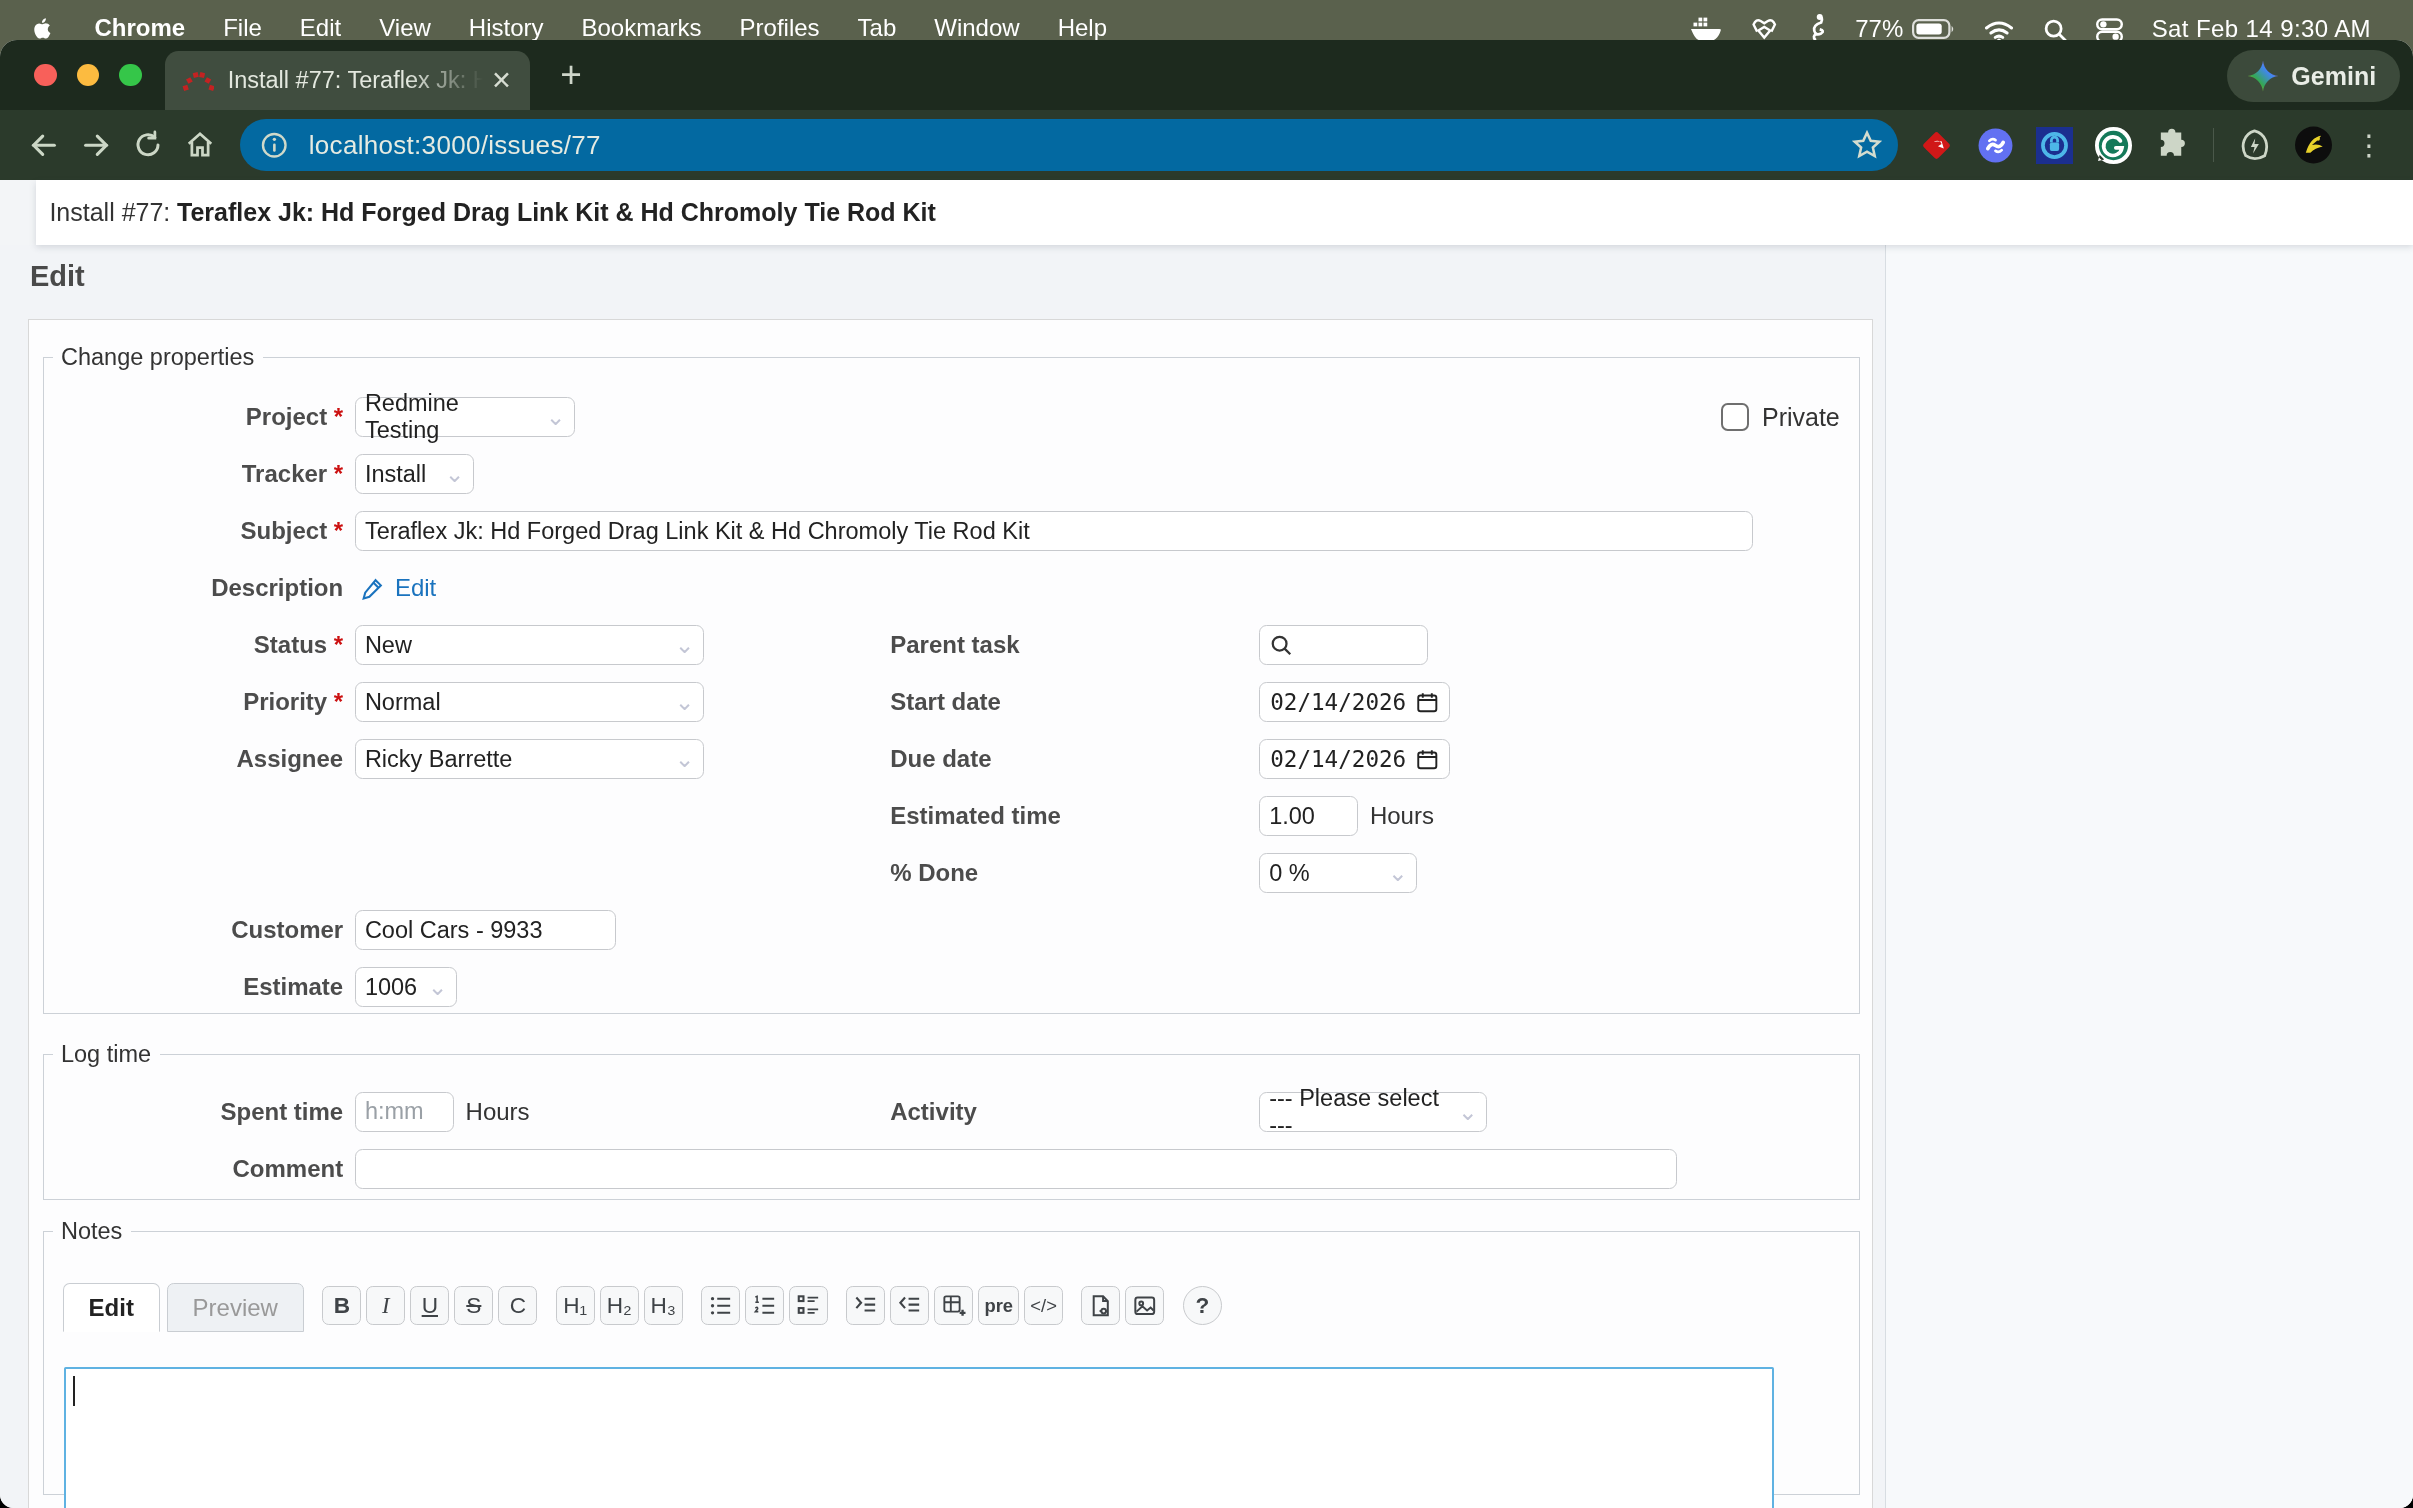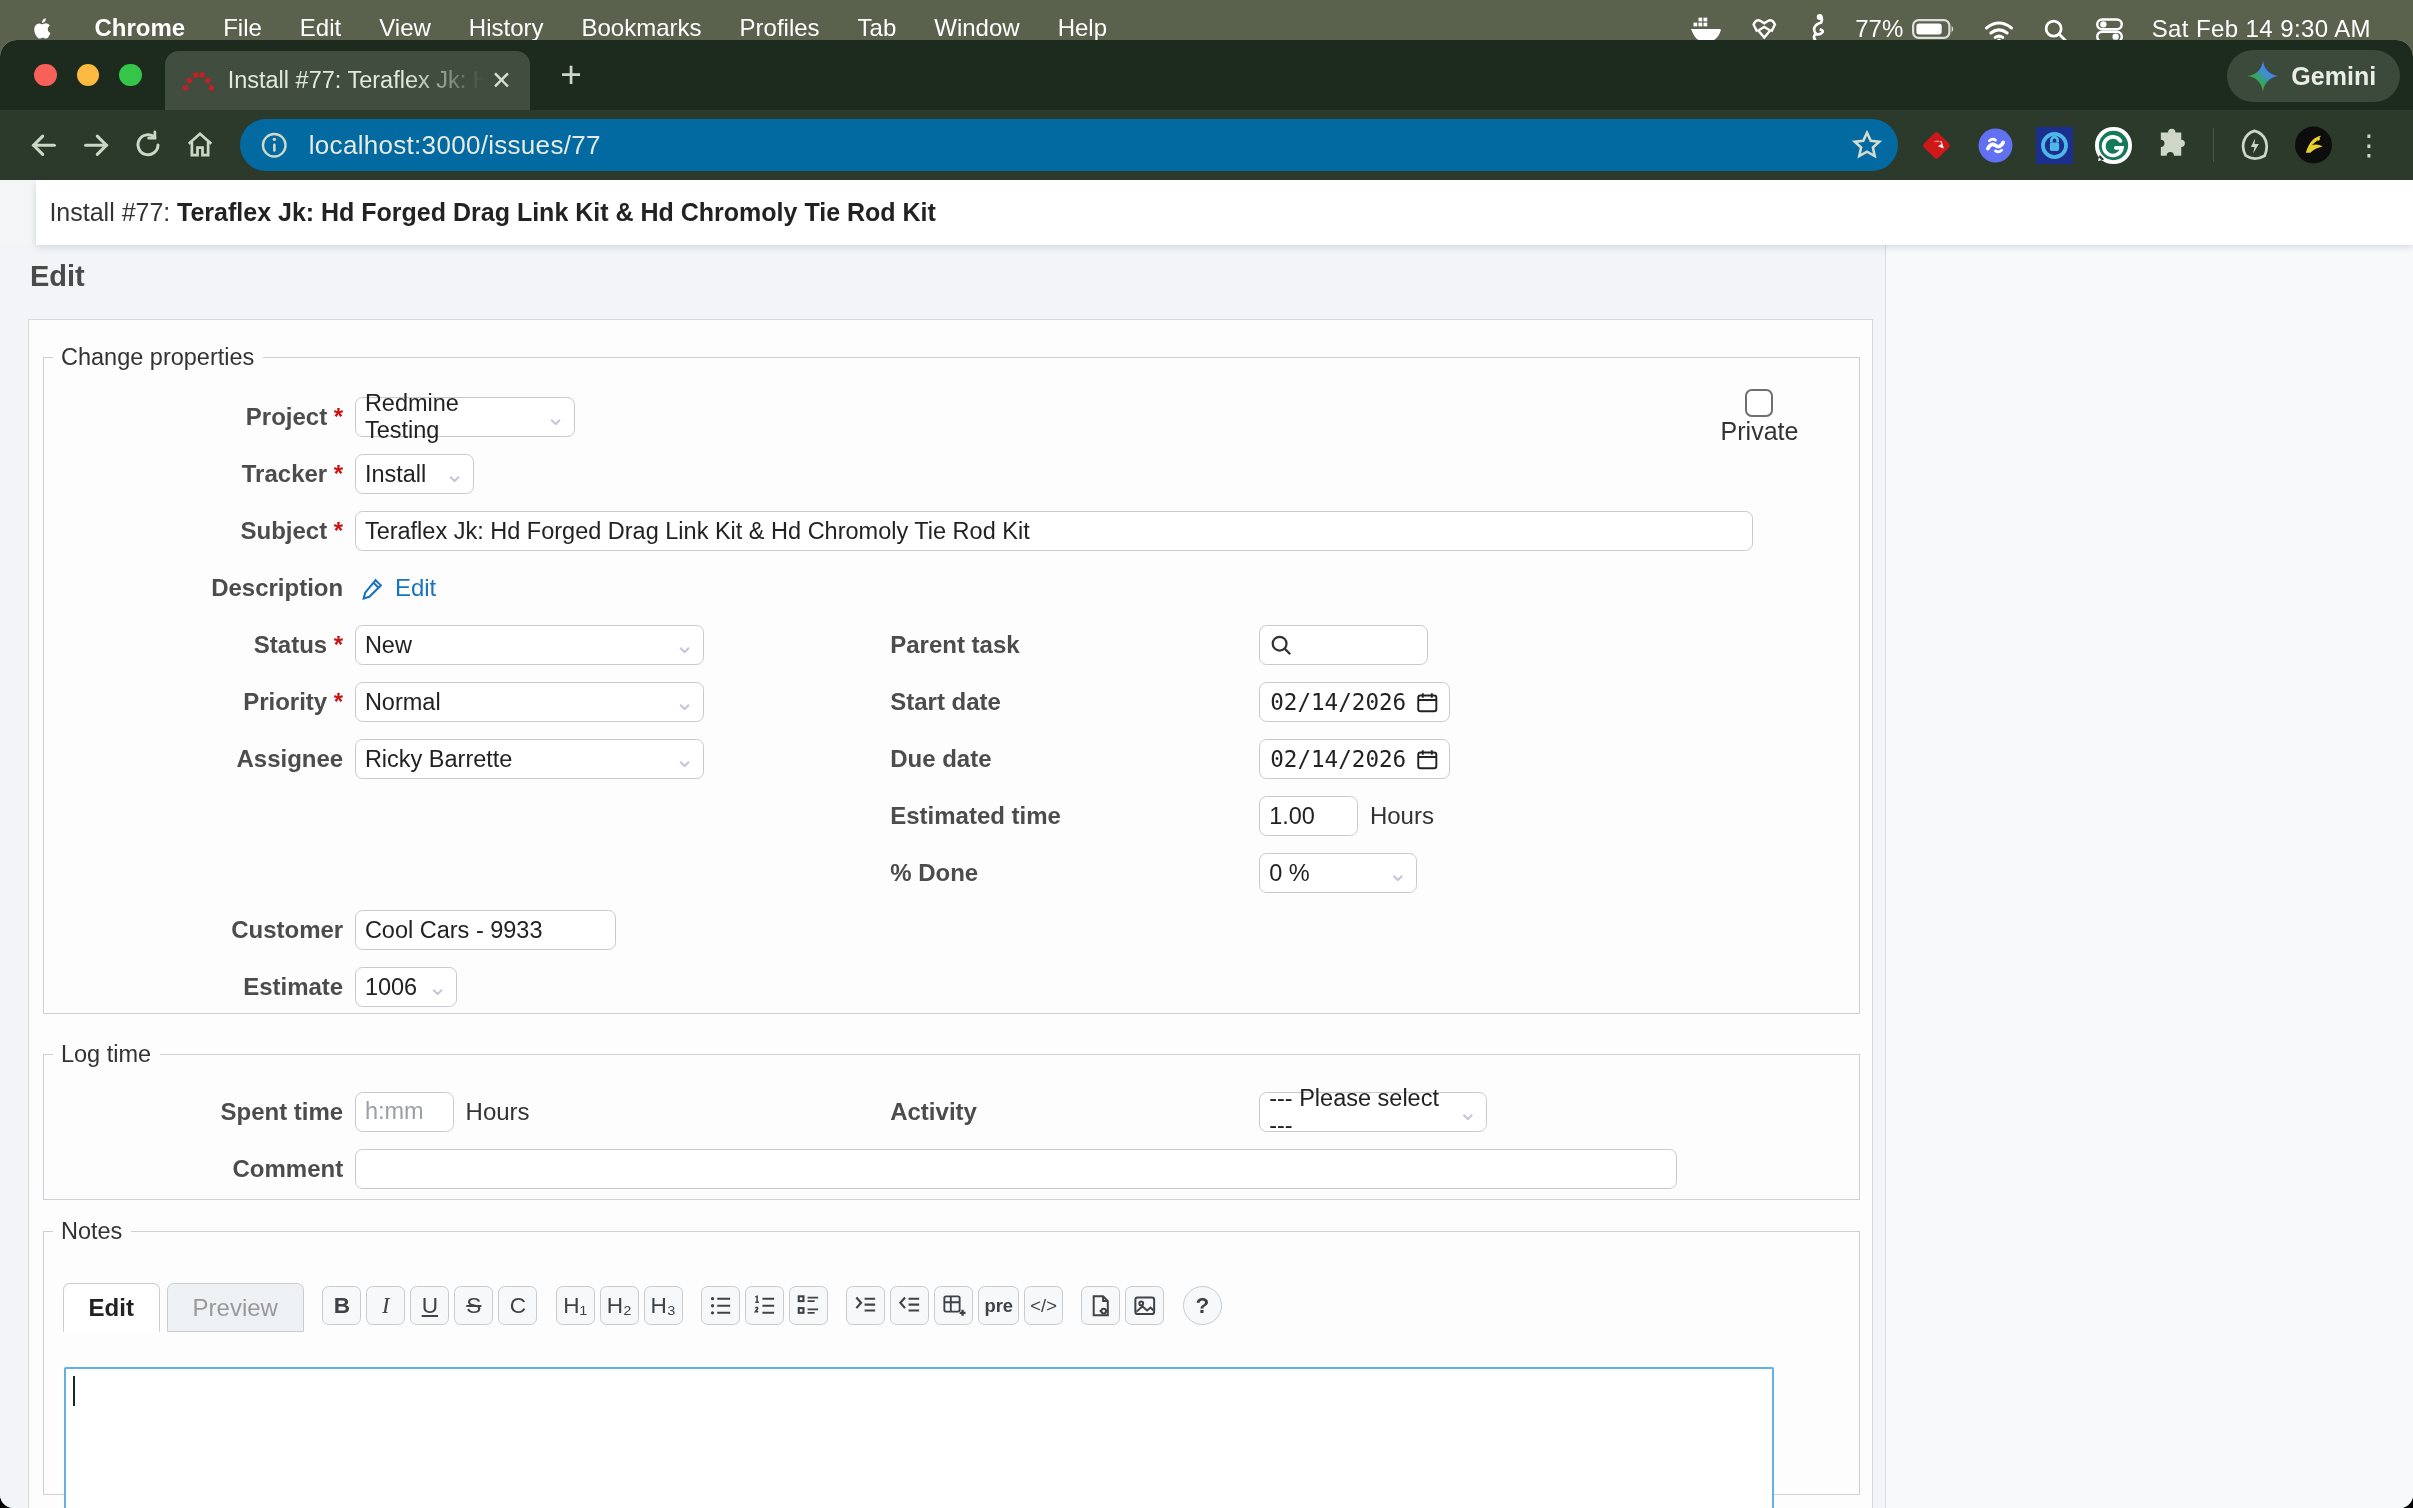--- a/index.html
+++ b/index.html
@@ -74,21 +74,21 @@
   .inp, .sel { height:40px; border:1.7px solid #c7c9cd; border-radius:7.5px; background:#fff;
     font-size:23.5px; color:#222; font-family:inherit; padding:0 9px; }
   .sel { display:flex; align-items:center; position:relative; padding-right:37px; }
   .sel .chev { position:absolute; right:8.4px; color:#c3c6d6; }
   .dateinp { height:40px; border:1.7px solid #c7c9cd; border-radius:7.5px; background:#fff;
     display:flex; align-items:center; gap:10px; padding:0 10px;
     font-family:"DejaVu Sans Mono",monospace; font-size:22.6px; color:#222; }
   .searchinp { width:169px; height:40px; border:1.7px solid #c7c9cd; border-radius:7.5px;
     background:#fff; display:flex; align-items:center; padding:0 8.4px; color:#444; }
   .hours { font-size:24px; color:#333; margin-left:11.7px; }
-  .privwrap { position:absolute; left:1663px; display:flex; align-items:center;flex-direction:column; }
+  .privwrap { position:absolute; left:1663px; display:flex; align-items:center; }
   .cbox { width:28px; height:28px; border:2.1px solid #6f6f6f; border-radius:6.7px; background:#fff; }
   .privwrap span { font-size:25px; color:#333; margin-left:13.4px; }
   .editlink { color:#1a73be; font-size:24px; margin-left:10px; text-decoration:none; }
   .penc { color:#1a73be; margin-left:5px; display:flex; }
   input::placeholder { color:#9aa0a6; }
   
   .notesbar { display:flex; align-items:flex-end; padding:37px 0 0 18.4px; gap:6.7px; height:87px; }
   .ntab { height:49px; padding:0 25px; display:flex; align-items:center; font-size:24px;
     border:1.7px solid #c9cdd2; border-radius:6.7px 6.7px 0 0; background:#eef1f4; color:#999; position:relative; z-index:3; }
   .ntab.active { background:#fff; color:#222; font-weight:bold; border-bottom-color:#fff; }

